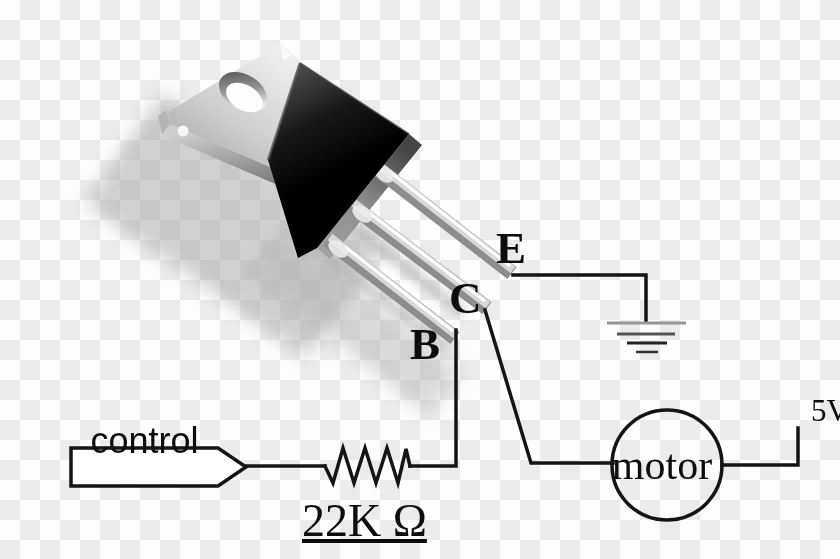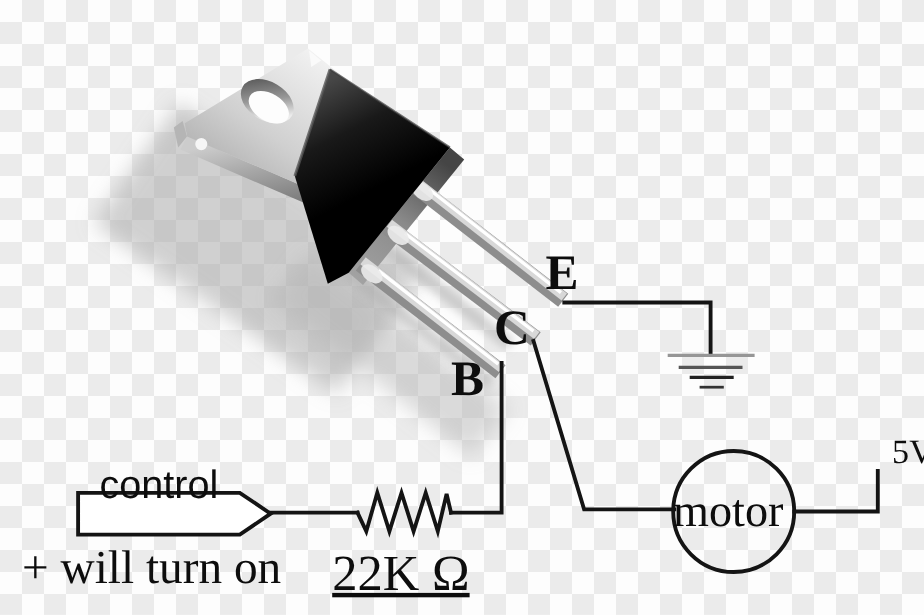--- a/index.html
+++ b/index.html
@@ -134,20 +134,19 @@
       <line x1="627" y1="343" x2="667" y2="343" stroke="#222222" stroke-width="3"></line>
       <line x1="636" y1="352" x2="658" y2="352" stroke="#333333" stroke-width="2.5"></line>
     </g>
   </svg>
 
   <div class="lbl pin" style="left:496px;top:222px;">E</div>
   <div class="lbl pin" style="left:449px;top:272px;">C</div>
   <div class="lbl pin" style="left:410px;top:318px;">B</div>
 
   <div class="lbl ctrl" style="left:71px;top:428px;width:147px;height:26px;">control</div>
-  <div class="lbl serif-lg" style="left:20px;top:492px;">+ will turn on</div>
 
   <div class="lbl res" style="left:302px;top:494px;">22K Ω</div>
 
   <div class="lbl motor-lbl" style="left:612px;top:443px;width:100px;height:44px;">motor</div>
 
   <div class="lbl supply" style="left:811px;top:393px;">5V</div>
 </div>
 
 </body></html>

